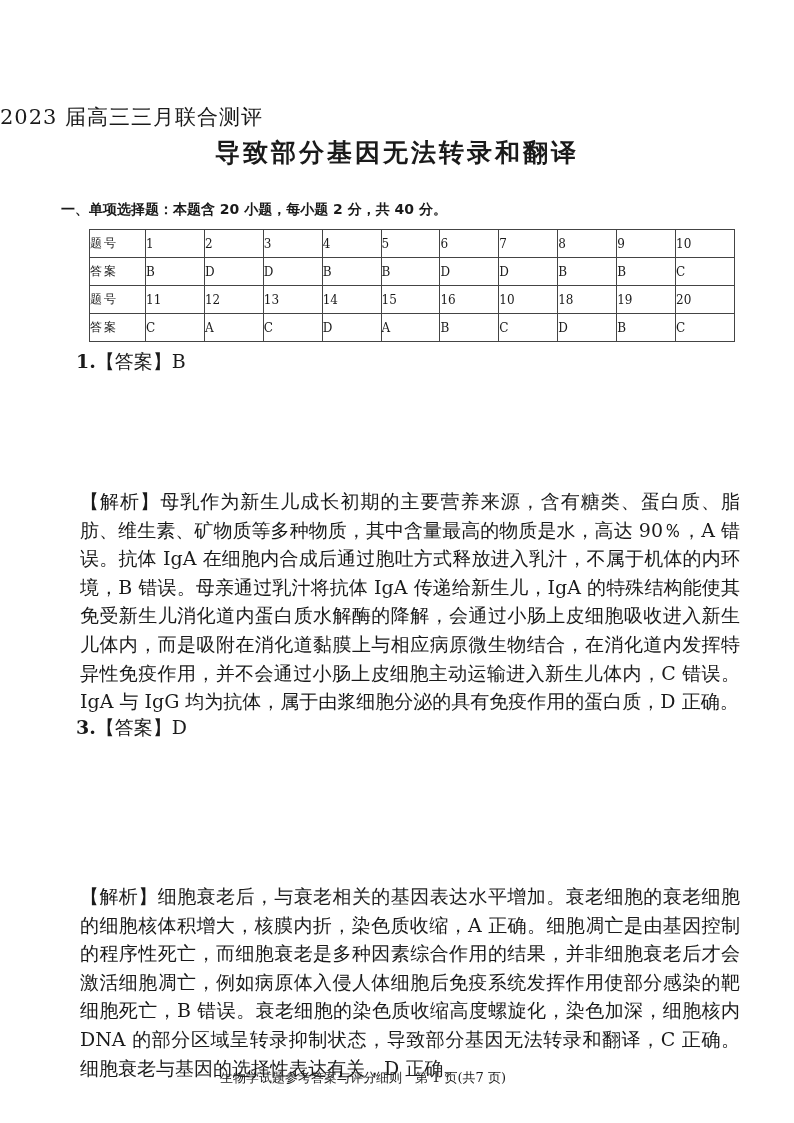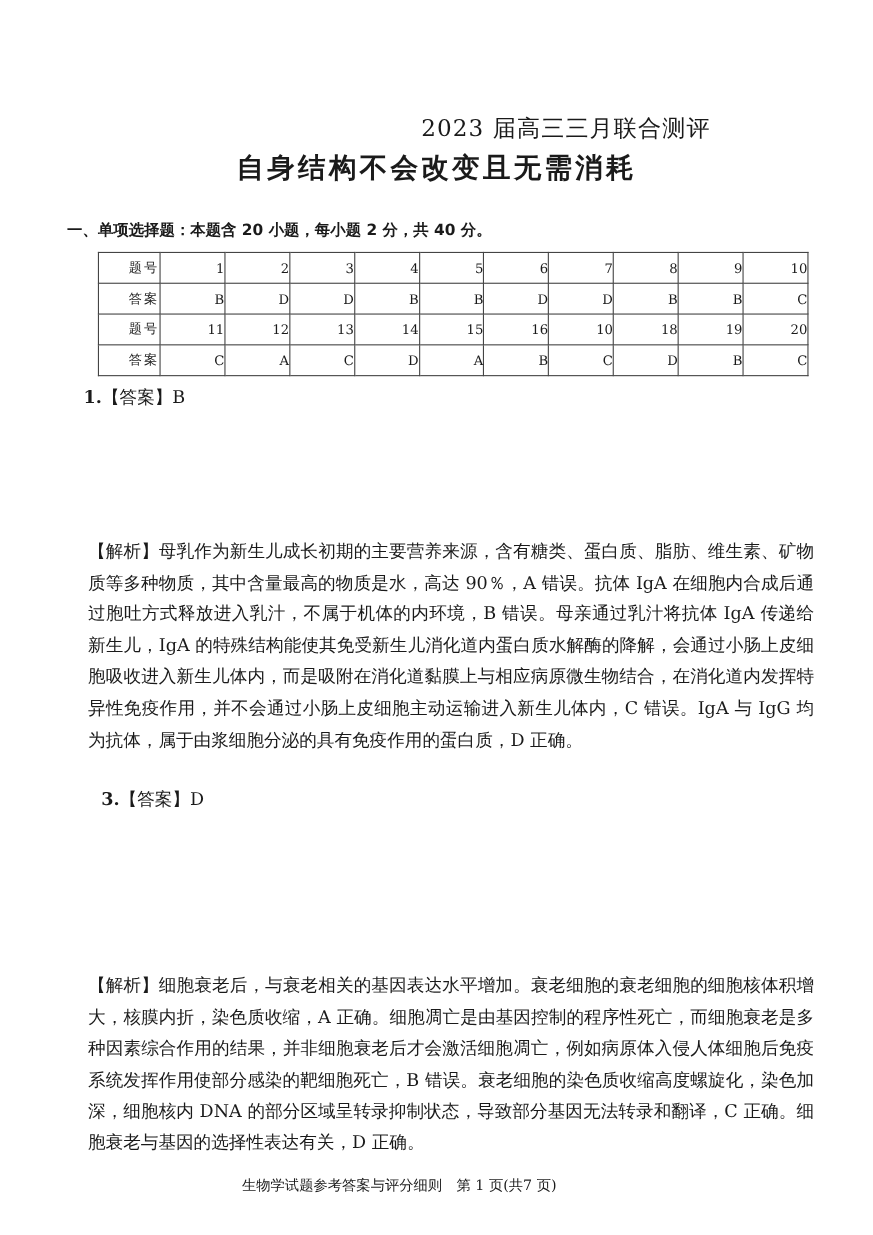--- a/index.html
+++ b/index.html
@@ -1,38 +1,38 @@
 <!DOCTYPE html>
 <html><head>
 <meta charset="utf-8">
 <style>
   html, body { margin: 0; padding: 0; background: #ffffff; }
   body { width: 794px; height: 1123px; position: relative; overflow: hidden; color: #1a1a1a;
          font-family: "DejaVu Serif", "Liberation Serif", serif; }
-  .title1 { position: absolute; top: 103px; left: 0; width: 646px; text-align: right;
+  .title1 { position: absolute; top: 103px; left: 0; width: 646px; text-align: left;
             font-size: 21px; letter-spacing: 1px; font-family: "DejaVu Serif", serif; font-weight: normal; }
   .title2 { position: absolute; top: 136px; left: 0; width: 794px; text-align: center;
             font-size: 25px; letter-spacing: 3px; font-weight: bold; font-family: "DejaVu Sans", sans-serif; }
   .section { position: absolute; top: 201px; left: 61px; font-size: 14px; font-weight: bold;
              font-family: "DejaVu Sans", sans-serif; }
   table.ans { position: absolute; top: 229px; left: 89px; width: 646px; border-collapse: collapse;
               border: 1.6px solid #222; font-size: 12px; }
-  table.ans td { border: 1px solid #444; height: 27px; text-align: right; padding: 0; }
+  table.ans td { border: 1px solid #444; height: 27px; text-align: left; padding: 0; }
   table.ans td:first-child { width: 55px; letter-spacing: 2px; }
-  .qa { position: absolute; left: 80px; width: 660px; font-size: 16px; line-height: 28.6px; }
+  .qa { position: absolute; left: 80px; width: 660px; font-size: 19px; line-height: 28.6px; }
   .qhead { margin-left: -4px; }
   .qhead .num { font-weight: bold; }
   .qbody { text-indent: 0; text-align: justify; }
   .footer { position: absolute; top: 1069px; left: 0; width: 726px; text-align: center; font-size: 13px; }
 </style>
 </head>
 <body>
 
 <div class="title1">2023 届高三三月联合测评</div>
-<div class="title2">自身结构不会改变且无需消耗</div>
+<div class="title2">导致部分基因无法转录和翻译</div>
 <div class="section">一、单项选择题：本题含 20 小题，每小题 2 分，共 40 分。</div>
 
 <table class="ans">
   <tbody id="ans-body">
       <tr>
         <td>题号</td>
         <td>1</td>
         <td>2</td>
         <td>3</td>
         <td>4</td>
@@ -86,21 +86,21 @@
 </table>
 
 <div class="qa" style="top:347px;">
   <div class="qhead"><span class="num">1.</span><span>【答案】</span><span>B</span></div>
 </div>
 
 <div class="qa" style="top:487px;">
   <div class="qbody"><span>【解析】</span><span>母乳作为新生儿成长初期的主要营养来源，含有糖类、蛋白质、脂肪、维生素、矿物质等多种物质，其中含量最高的物质是水，高达 90％，A 错误。抗体 IgA 在细胞内合成后通过胞吐方式释放进入乳汁，不属于机体的内环境，B 错误。母亲通过乳汁将抗体 IgA 传递给新生儿，IgA 的特殊结构能使其免受新生儿消化道内蛋白质水解酶的降解，会通过小肠上皮细胞吸收进入新生儿体内，而是吸附在消化道黏膜上与相应病原微生物结合，在消化道内发挥特异性免疫作用，并不会通过小肠上皮细胞主动运输进入新生儿体内，C 错误。IgA 与 IgG 均为抗体，属于由浆细胞分泌的具有免疫作用的蛋白质，D 正确。</span></div>
 </div>
 
-<div class="qa" style="top:713px;margin-left:16px;">
+<div class="qa" style="top:713px;">
   <div class="qhead"><span class="num">3.</span><span>【答案】</span><span>D</span></div>
 </div>
 
 <div class="qa" style="top:882px;">
   <div class="qbody"><span>【解析】</span><span>细胞衰老后，与衰老相关的基因表达水平增加。衰老细胞的衰老细胞的细胞核体积增大，核膜内折，染色质收缩，A 正确。细胞凋亡是由基因控制的程序性死亡，而细胞衰老是多种因素综合作用的结果，并非细胞衰老后才会激活细胞凋亡，例如病原体入侵人体细胞后免疫系统发挥作用使部分感染的靶细胞死亡，B 错误。衰老细胞的染色质收缩高度螺旋化，染色加深，细胞核内 DNA 的部分区域呈转录抑制状态，导致部分基因无法转录和翻译，C 正确。细胞衰老与基因的选择性表达有关，D 正确。</span></div>
 </div>
 
 <div class="footer">生物学试题参考答案与评分细则　第 1 页(共7 页)</div>
 
 </body></html>

